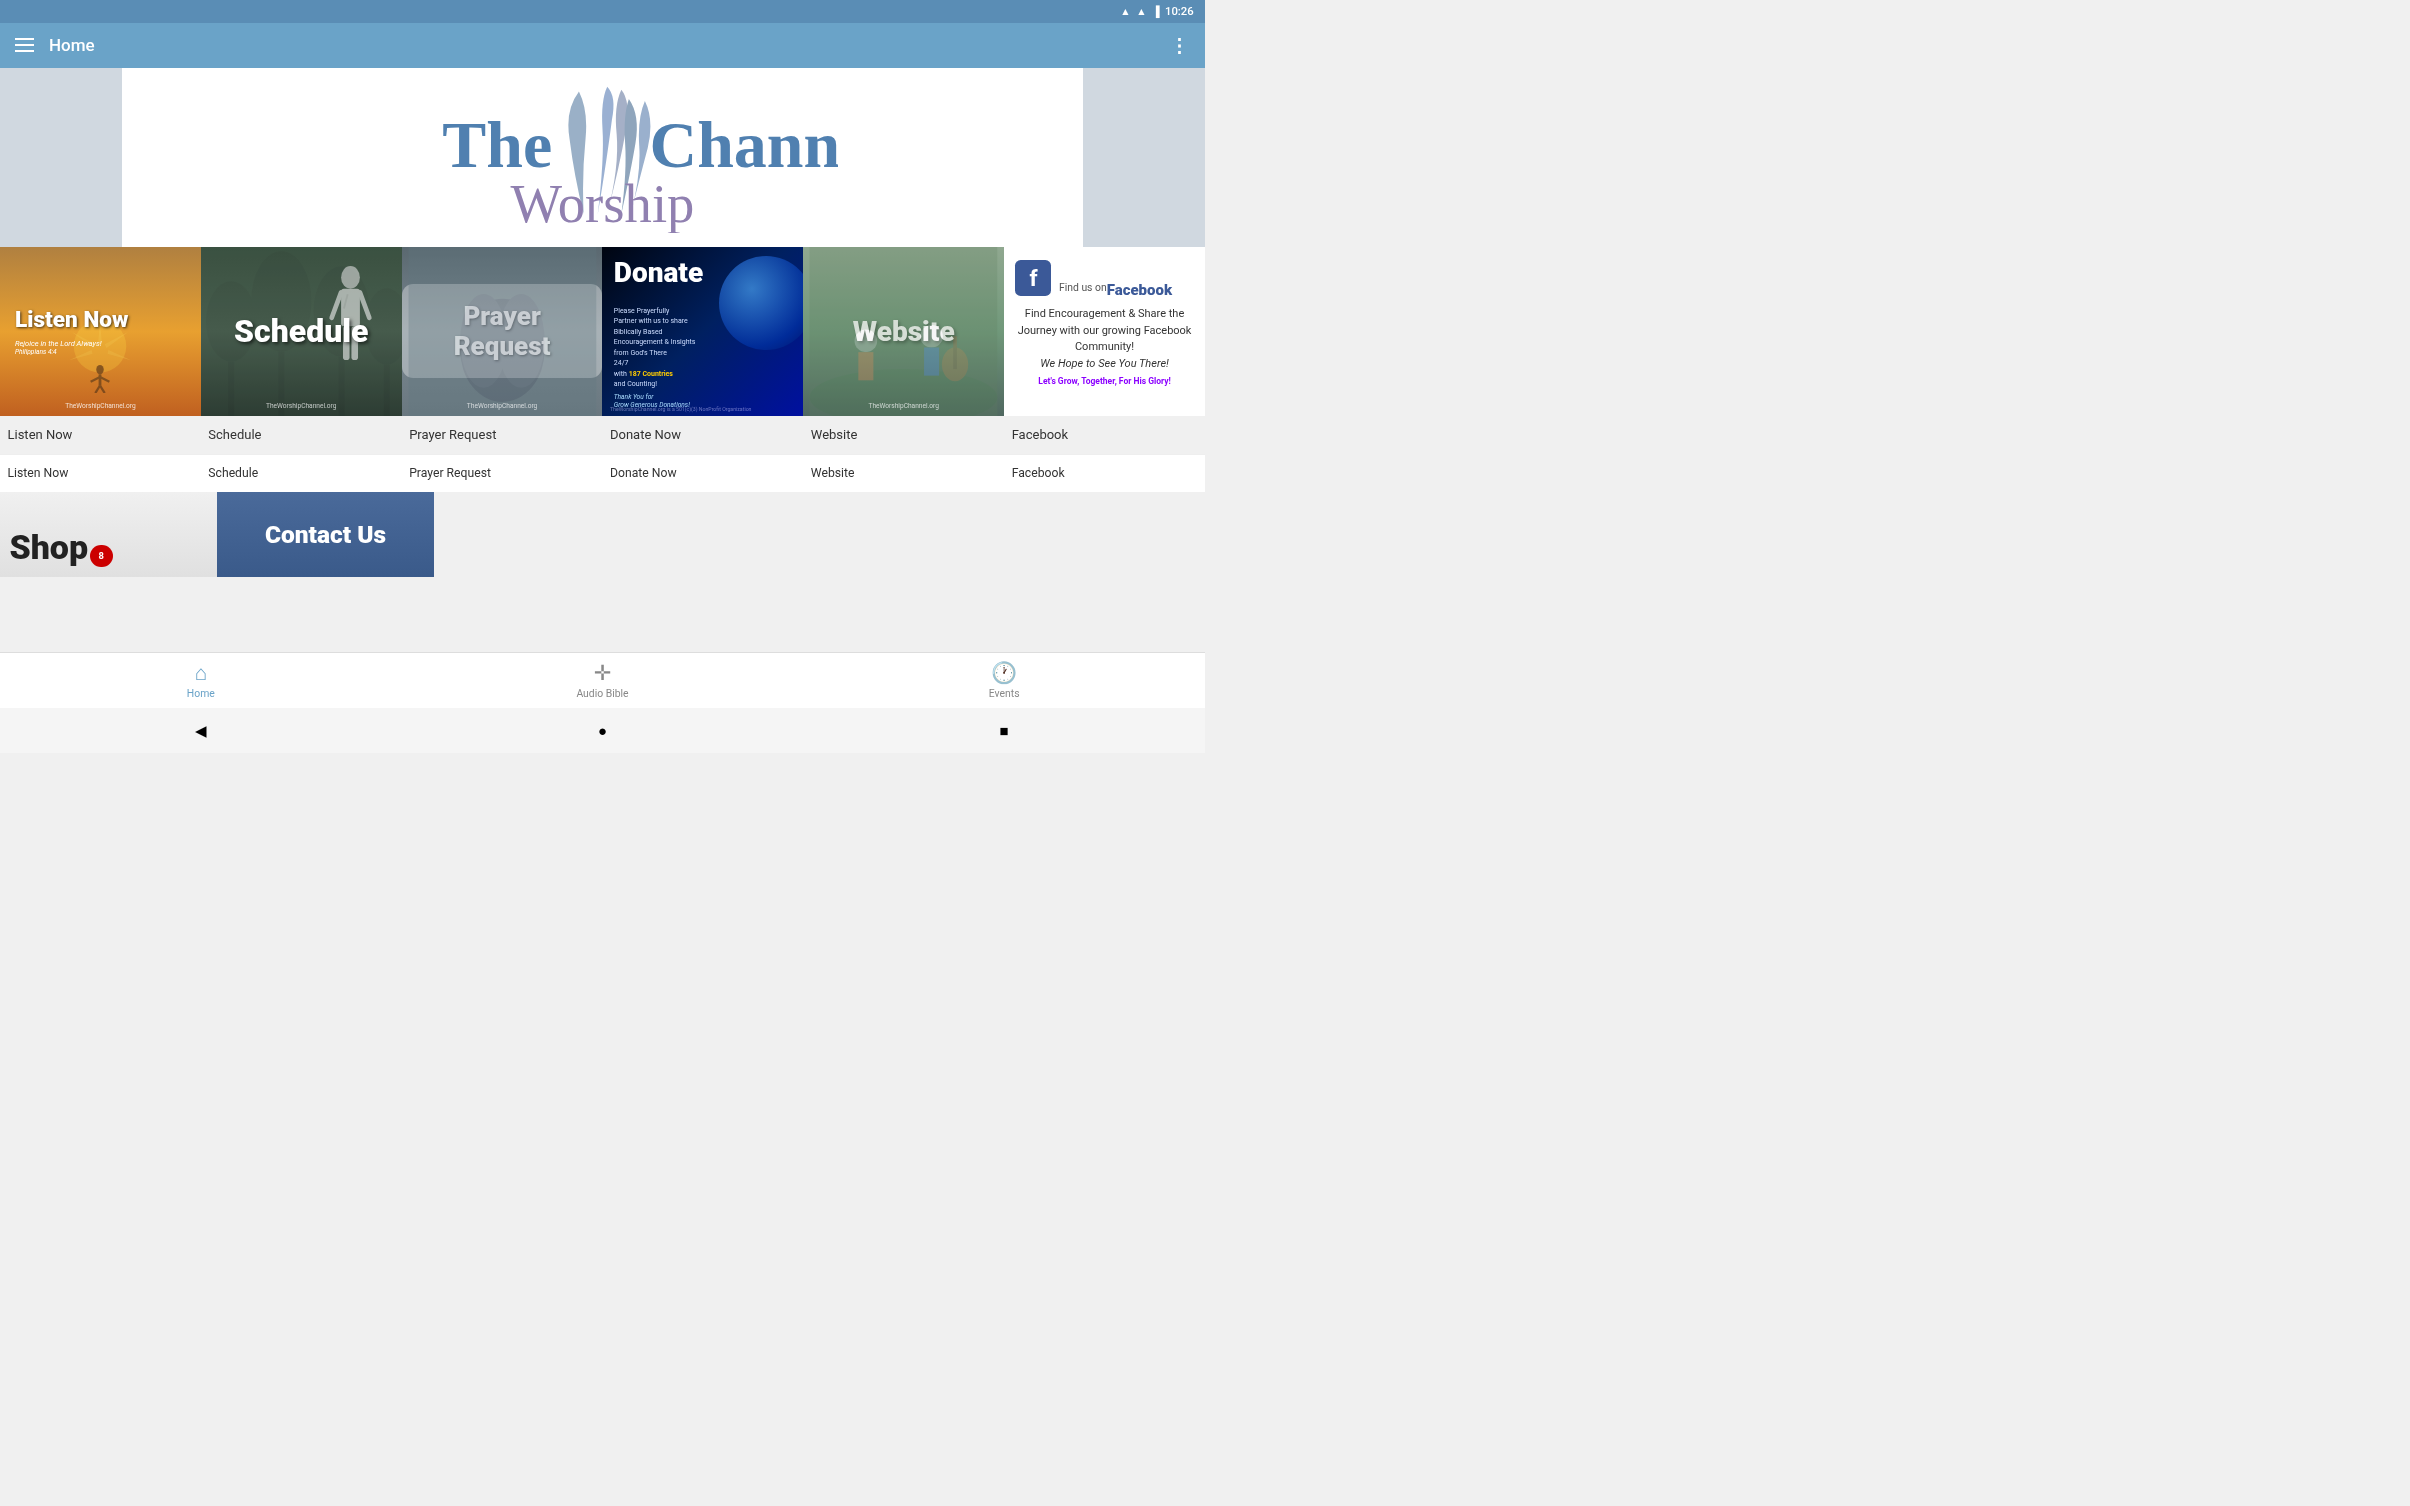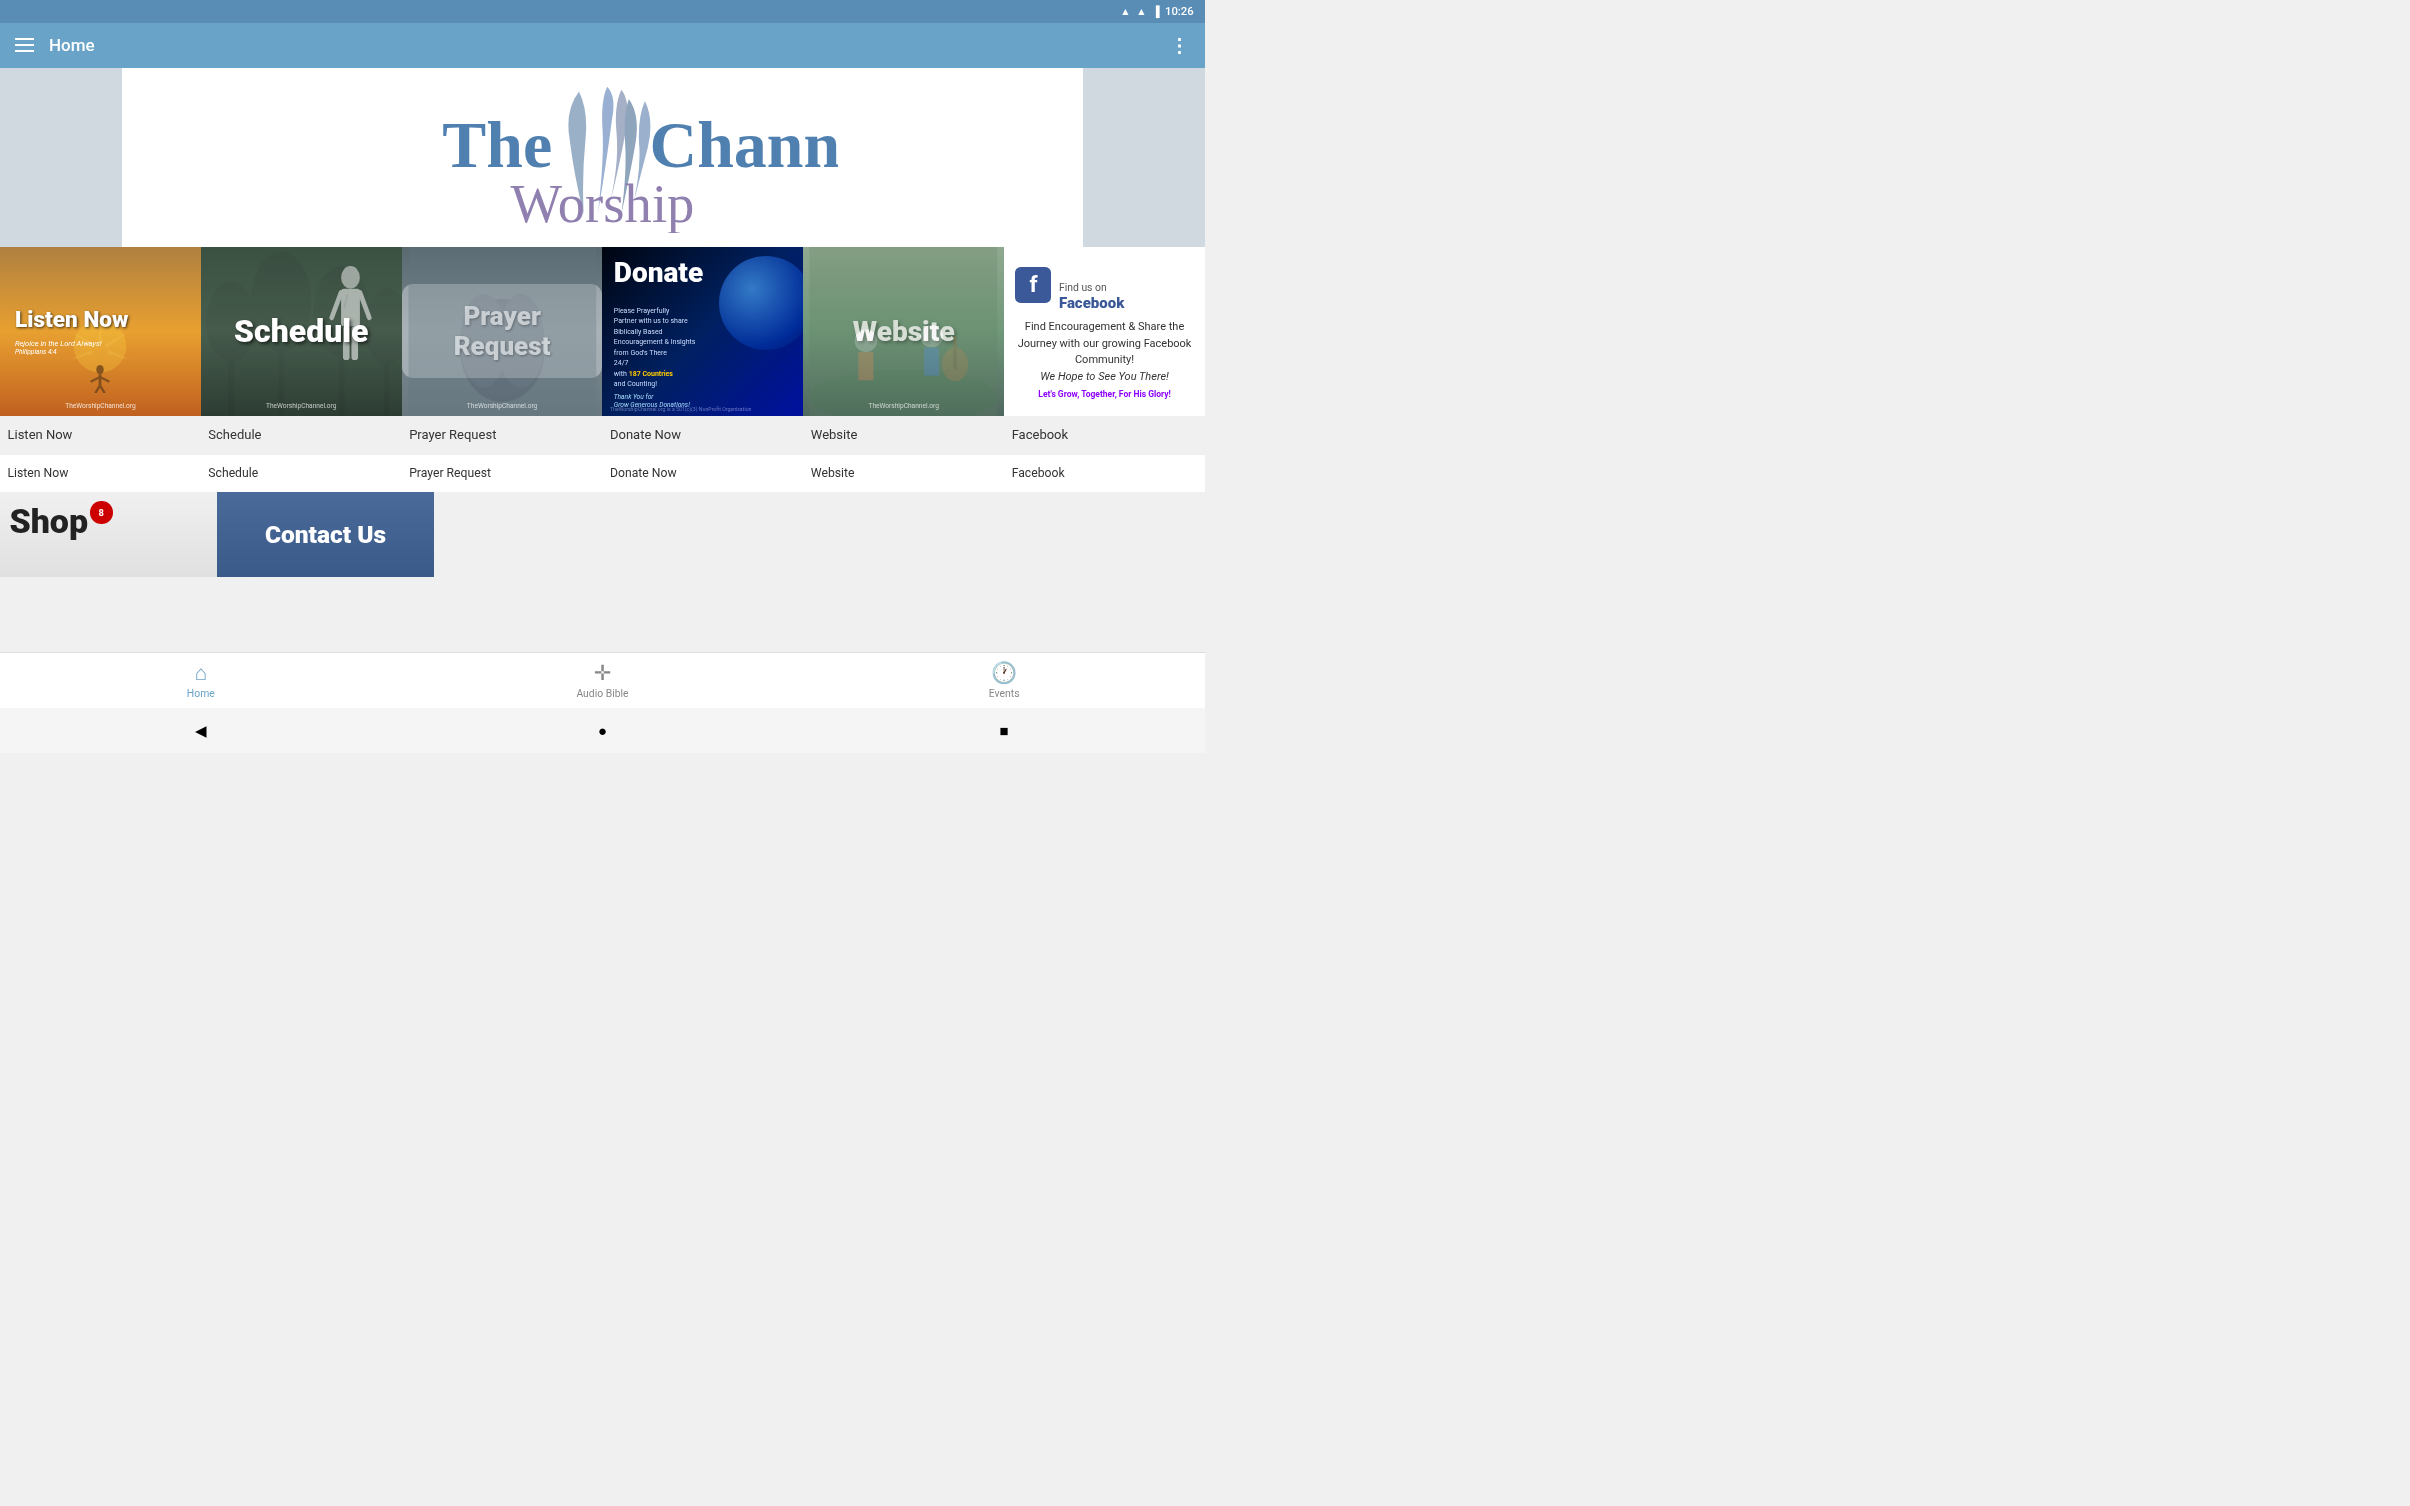--- a/index.html
+++ b/index.html
@@ -261,21 +261,21 @@
       display: flex;
       align-items: center;
       justify-content: center;
       color: white;
       font-size: 22.6px;
       font-weight: bold;
       flex-shrink: 0;
     }
     .fb-find {
       display: flex;
-      flex-direction: column;
+      flex-direction: row;
       margin-top: 23px;
     }
     .fb-find-us {
       font-size: 10.4px;
       color: #555;
     }
     .fb-facebook {
       font-size: 15px;
       font-weight: 900;
       color: #3b5998;
@@ -327,21 +327,21 @@
       width: 217px;
       height: 85px;
       position: relative;
       cursor: pointer;
       overflow: hidden;
       flex-shrink: 0;
     }
     .card2-shop {
       background: linear-gradient(to bottom, #f0f0f0, #e0e0e0);
       display: flex;
-      align-items: flex-start;
+      align-items: flex-end;
       justify-content: flex-start;
       padding: 9.4px;
     }
     .shop-text {
       font-size: 34px;
       font-weight: 900;
       color: #222;
     }
     .shop-badge {
       width: 22.6px;

